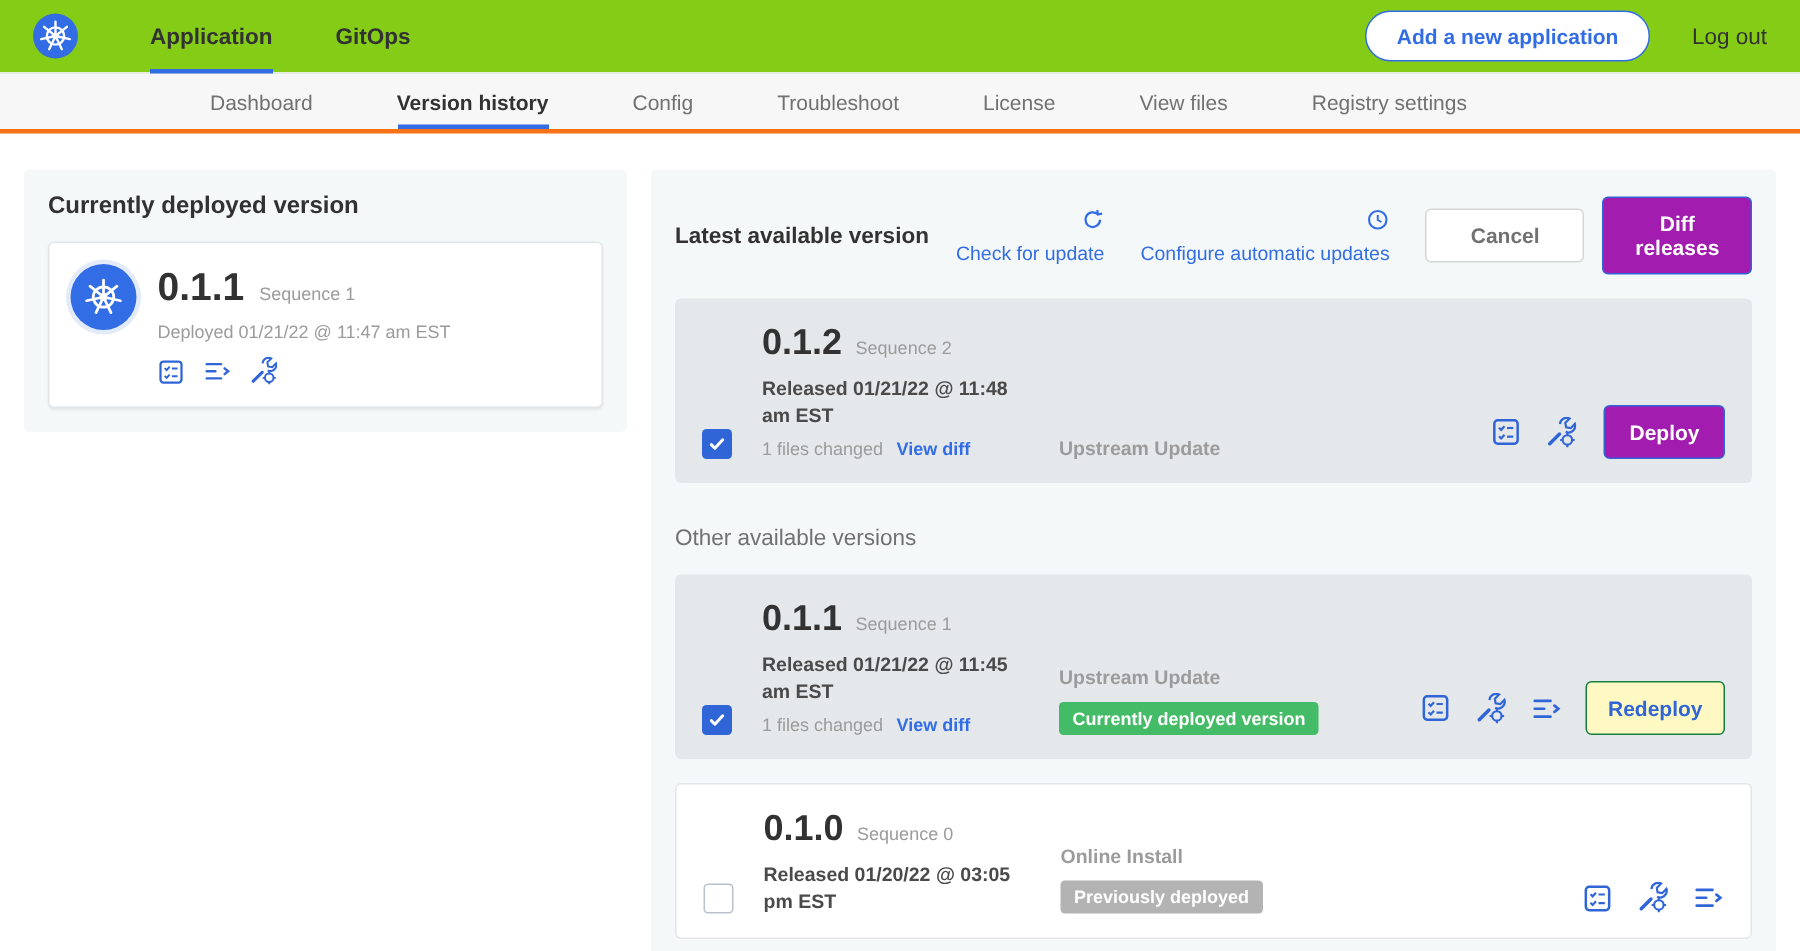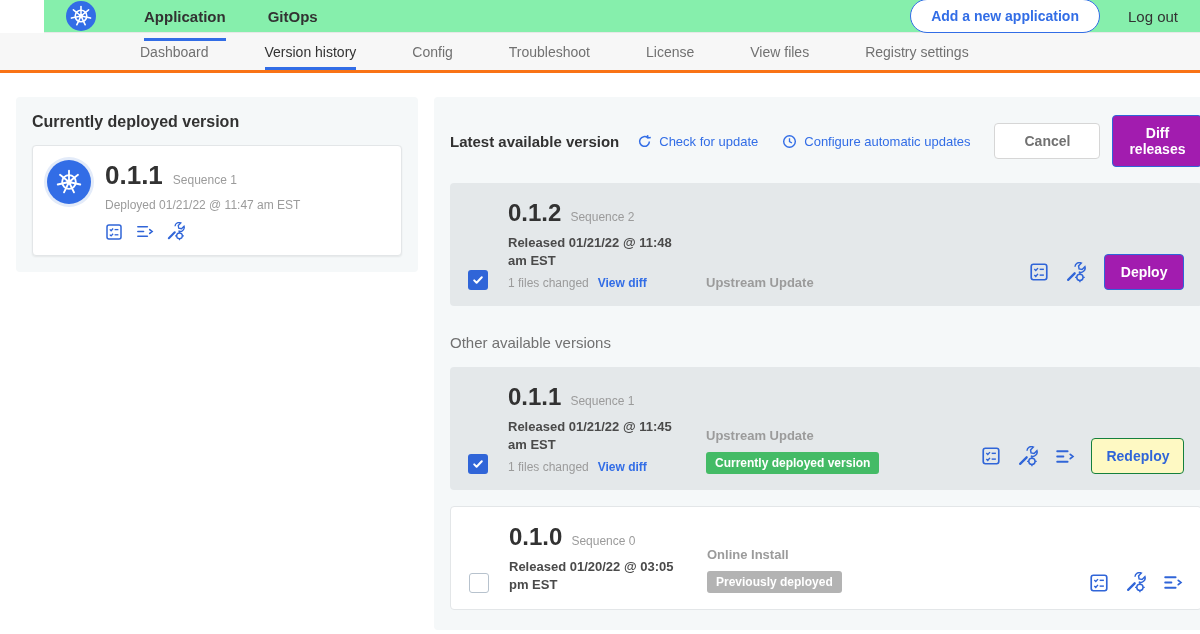--- a/index.html
+++ b/index.html
@@ -6,53 +6,53 @@
   html,body { margin:0; padding:0; }
   body {
     font-family: "Liberation Sans", sans-serif;
     color:#323232;
     background:#ffffff;
     width:1200px;
   }
   .app { width:1200px; height:634px; overflow:hidden; background:#fff; }
 
   
-  .navbar { height:33px; display:flex; align-items:center; padding:0 22px; border-bottom:1px solid #e8e8e8; background:#86efac;margin-left:44px; }
+  .navbar { height:49px; display:flex; align-items:center; padding:0 22px; border-bottom:1px solid #e8e8e8; background:#84cc16; }
   .logo { width:30px; height:30px; border-radius:50%; background:#326de6; display:flex; align-items:center; justify-content:center; margin-right:48px; flex:none; }
   .nav-tab { height:49px; display:flex; align-items:center; margin-right:42px; font-size:15px; font-weight:bold; color:#323232; cursor:pointer; }
   .nav-tab.active { box-shadow: inset 0 -3px 0 #326de6; }
   .nav-spacer { flex:1; }
   .add-app-btn { border:1px solid #326de6; color:#326de6; background:#fff; font-weight:bold; font-size:14px; border-radius:17px; padding:8px 20px; cursor:pointer; font-family:inherit; }
   .logout { margin-left:28px; font-size:15px; color:#323232; cursor:pointer; }
 
   
   .subnav { height:40px; background:#f7f7f7; border-bottom:3px solid #f97316; display:flex; align-items:stretch; padding-left:140px; }
   .subnav-item { display:flex; align-items:center; margin-right:56px; font-size:14px; color:#717171; cursor:pointer; white-space:nowrap; }
-  .subnav-item.active { color:#323232; font-weight:normal; box-shadow: inset 0 -3px 0 #326de6; }
+  .subnav-item.active { color:#323232; font-weight:bold; box-shadow: inset 0 -3px 0 #326de6; }
 
   
   .main { display:flex; gap:16px; padding:24px 16px 16px 16px; align-items:flex-start; }
 
   .left-panel { width:402px; background:#f5f8f9; border-radius:4px; padding:16px; flex:none; }
   .left-title { font-size:16px; font-weight:bold; margin-bottom:14px; }
   .deployed-card { background:#fff; border:1px solid #e3e6e8; border-radius:4px; box-shadow:0 1px 2px rgba(0,0,0,.07); padding:14px; display:flex; }
   .k8s-badge { width:44px; height:44px; border-radius:50%; background:#326de6; box-shadow:0 0 0 3px #e3ebf9; display:flex; align-items:center; justify-content:center; flex:none; }
   .deployed-info { margin-left:14px; }
   .dep-line1 { display:flex; align-items:baseline; }
   .dep-version { font-size:26px; font-weight:bold; color:#323232; }
   .dep-seq { font-size:12px; color:#9b9b9b; margin-left:10px; }
   .dep-date { font-size:12px; color:#9b9b9b; margin-top:7px; }
   .dep-icons { display:flex; gap:12px; margin-top:10px; }
 
   .icon-btn { display:inline-flex; color:#3065d8; cursor:pointer; align-items:center; }
 
   .right-panel { flex:1; background:#f5f8f9; border-radius:4px; padding:18px 16px 20px 16px; min-height:500px; }
   .avail-header { display:flex; align-items:center; }
   .avail-title { font-size:15px; font-weight:bold; margin-right:18px; white-space:nowrap; }
-  .header-link { display:inline-flex; align-items:flex-end; gap:7px; color:#326de6; font-size:13px; cursor:pointer; margin-right:24px; white-space:nowrap; }
+  .header-link { display:inline-flex; align-items:flex-end; gap:7px; color:#326de6; font-size:13px; cursor:pointer; margin-right:24px; white-space:nowrap;flex-direction:column; }
   .cancel-btn { margin-left:auto; background:#fff; border:1px solid #d6d6d6; border-radius:4px; color:#717171; font-size:14px; font-weight:bold; padding:9px 29px; cursor:pointer; font-family:inherit; }
   .primary-btn { background:#a21caf; border:1px solid #3065d8; color:#fff; font-weight:bold; font-size:14px; border-radius:4px; padding:9px 16px; margin-left:12px; cursor:pointer; font-family:inherit; }
 
   .version-card { display:flex; align-items:flex-end; border-radius:4px; padding:16px 18px; margin-top:16px; }
   .version-card.gray { background:#e4e8ea; }
   .version-card.white { background:#fff; border:1px solid #e3e6e8; }
 
   .checkbox { width:20px; height:20px; border-radius:3px; flex:none; display:flex; align-items:center; justify-content:center; cursor:pointer; }
   .checkbox.checked { background:#3065d8; }
   .checkbox.unchecked { background:#fff; border:1px solid #b7c2cd; }

